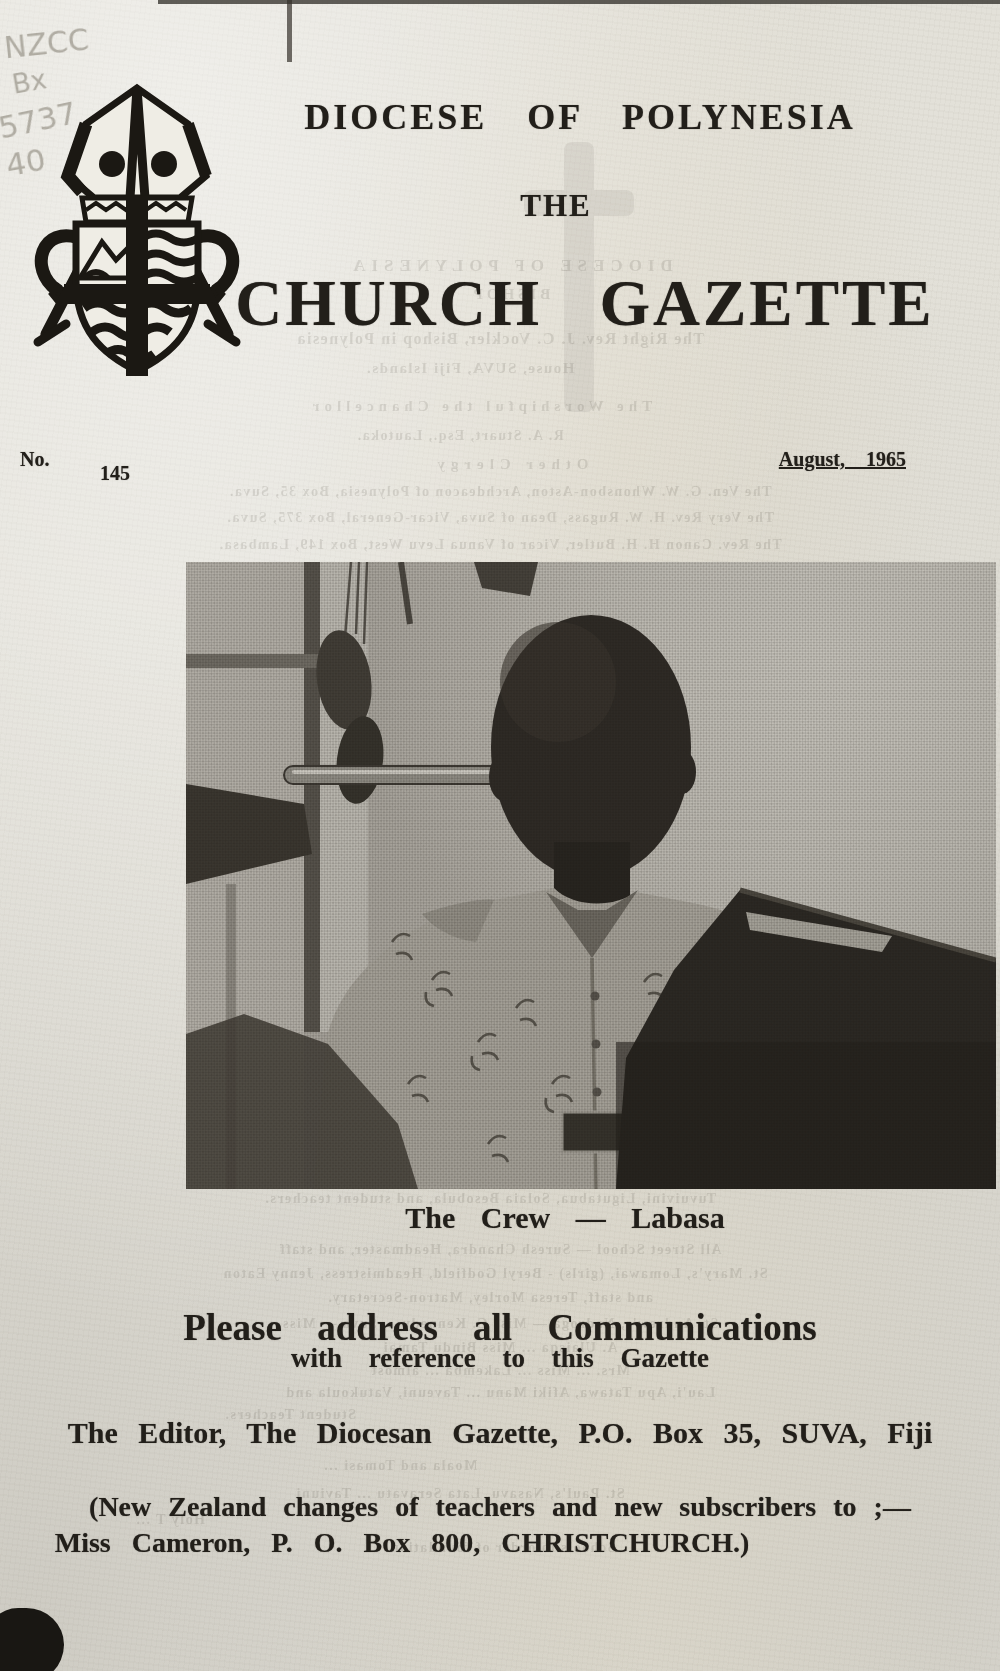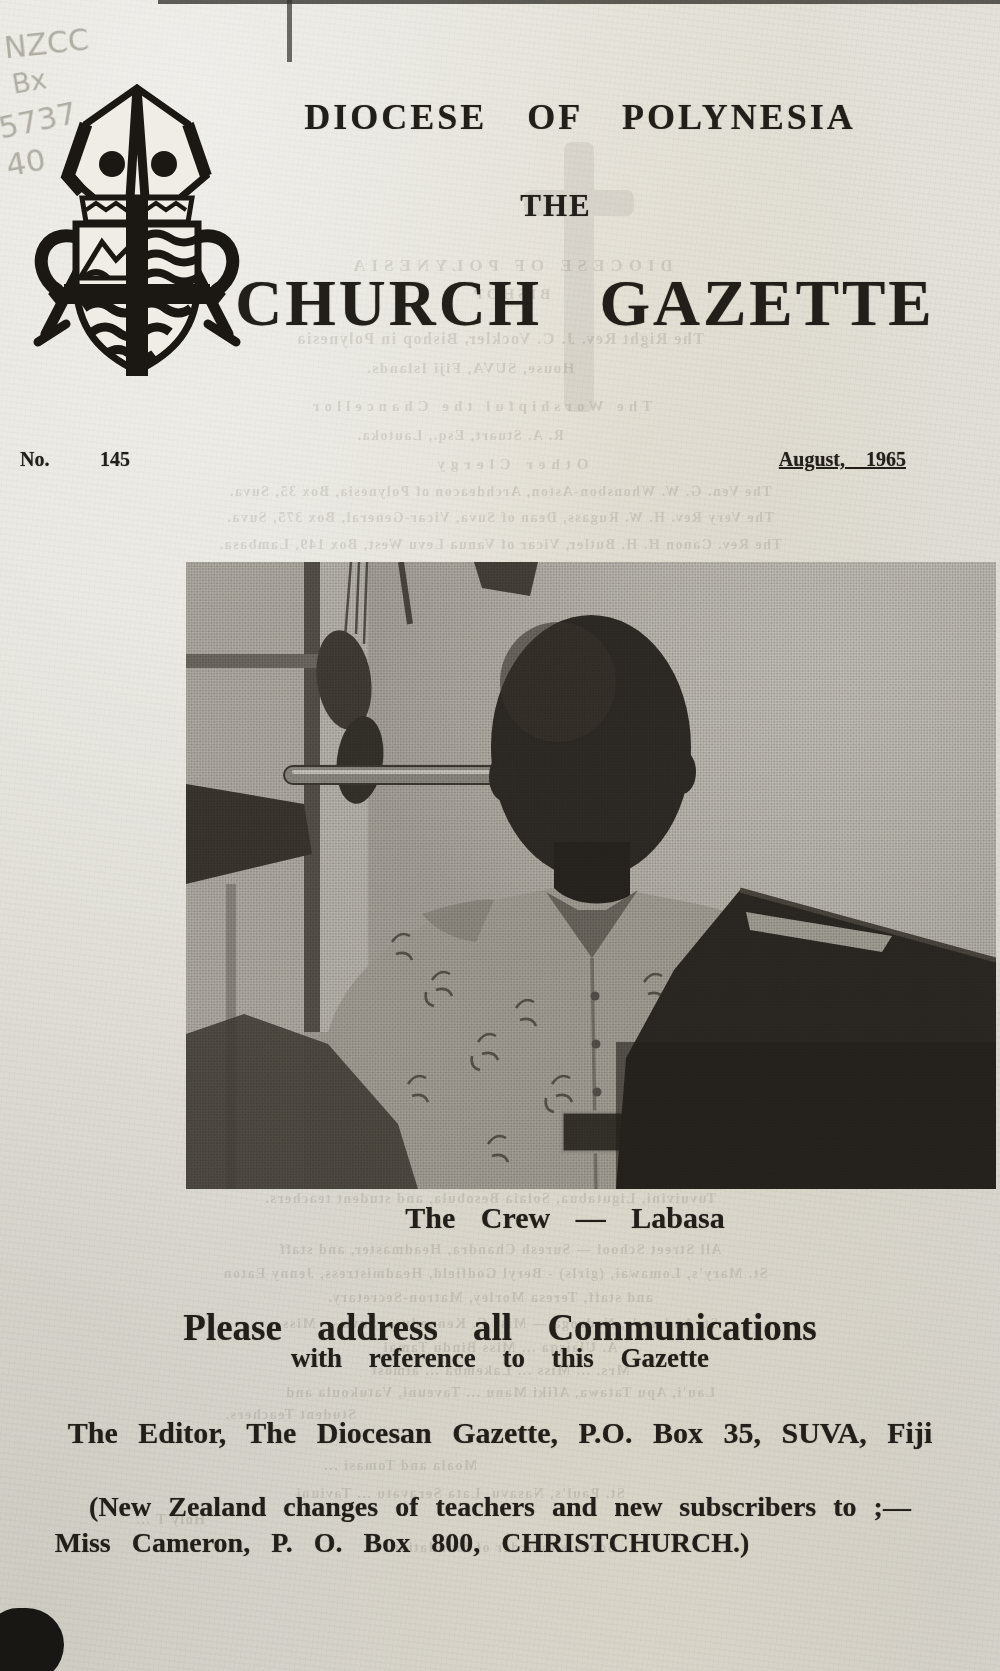--- a/index.html
+++ b/index.html
@@ -18,21 +18,21 @@
     color:#221f1a;
   }
   .abs{position:absolute;}
   .ink{color:#221f1a;text-shadow:0 0 1px rgba(25,22,18,.5);font-weight:bold;}
   .center{text-align:center;}
   .diocese-line{left:0;width:1000px;top:96px;font-size:36px;letter-spacing:3px;word-spacing:28px;padding-left:160px;box-sizing:border-box;}
   .the-line{left:0;width:1000px;top:188px;font-size:31px;letter-spacing:2px;padding-left:112px;box-sizing:border-box;text-align:center;}
   .title-line{left:0;width:1000px;top:266px;font-size:65px;letter-spacing:3px;word-spacing:38px;padding-left:170px;box-sizing:border-box;white-space:nowrap;}
   .issue-row{left:0;top:448px;width:1000px;height:44px;font-size:20px;}
   .issue-label{position:absolute;left:20px;top:0;}
-  .issue-num{position:absolute;left:100px;top:0;}
+  .issue-num{position:absolute;left:100px;top:14px;}
   .issue-date{position:absolute;right:94px;top:0;word-spacing:16px;text-decoration:underline;}
   .caption{left:0;width:1000px;top:1201px;font-size:30px;word-spacing:18px;padding-left:130px;box-sizing:border-box;}
   .addr1{left:150px;width:700px;top:1306px;font-size:37px;word-spacing:26px;}
   .addr2{left:150px;width:700px;top:1343px;font-size:27px;word-spacing:20px;}
   .addr3{left:150px;width:700px;top:1379px;font-size:27px;word-spacing:8px;}
   .editor-line{left:0;width:1000px;top:1416px;font-size:30px;word-spacing:13px;white-space:nowrap;}
   .nz1{left:0;width:1000px;top:1491px;font-size:28px;word-spacing:10px;white-space:nowrap;}
   .nz2{left:0;width:804px;top:1527px;font-size:28px;word-spacing:14px;}
   .ghost{
     position:absolute;opacity:.13;color:#3c372d;font-weight:bold;text-align:center;

